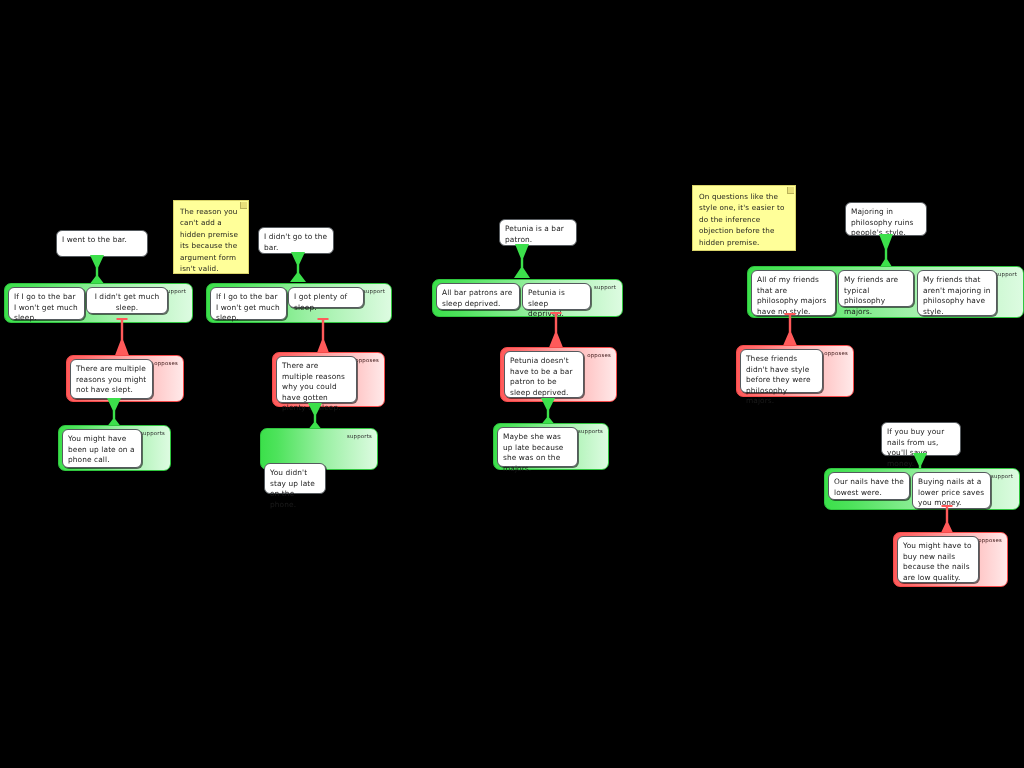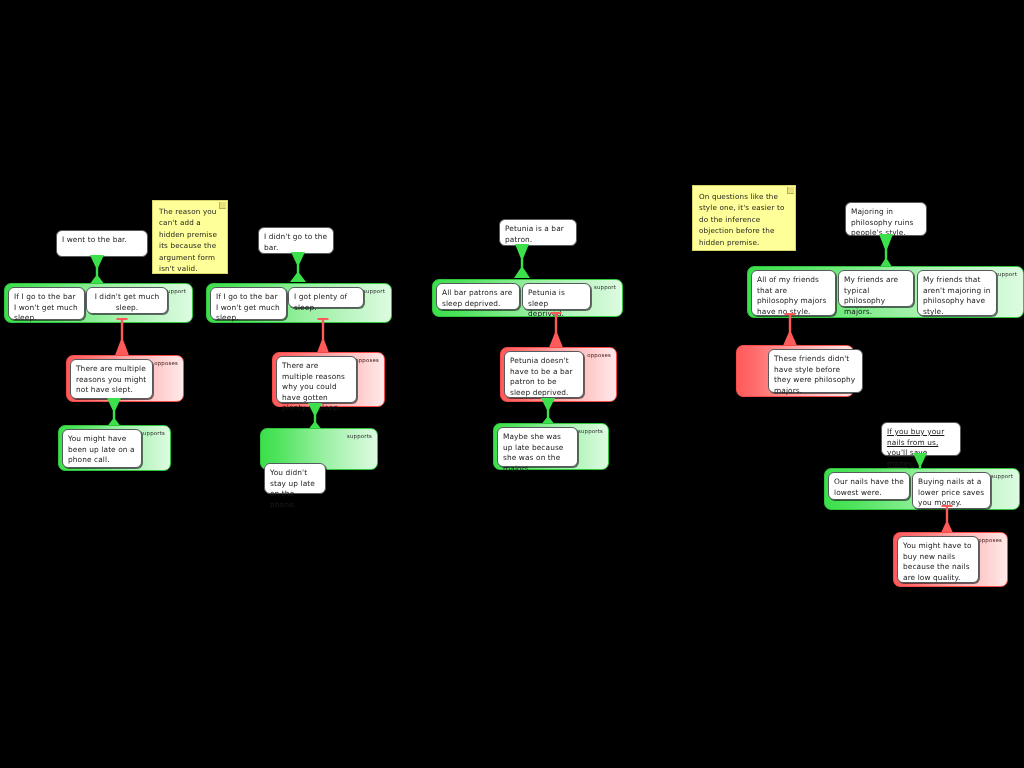--- a/index.html
+++ b/index.html
@@ -182,37 +182,37 @@
     <div class="box" style="left: 917px; top: 270px; width: 80px; height: 46px;">My friends that aren't majoring in philosophy have style.</div>
     <div class="conn" style="left: 773px; top: 313px; width: 34px; height: 35px;">
       <svg width="34" height="35" viewBox="0 0 34 35">
       <path d="M 15.8 0 L 15.8 19.25 L 9 35 L 25 35 L 18.2 19.25 L 18.2 0 Z" fill="#ff5a5a"></path>
         <rect x="11.5" y="0" width="11" height="2" fill="#ff5a5a"></rect>
       </svg>
     </div>
     <div class="band oppose" style="left: 736px; top: 345px; width: 118px; height: 52px;">
       <span class="band-label" style="right: 5px;">opposes</span>
     </div>
-    <div class="box" style="left: 768px; top: 349px; width: 95px; height: 44px; border-radius: 6px;">These friends didn't have style before they were philosophy majors.</div>
-    <div class="box claim" style="left: 881px; top: 422px; width: 80px; height: 34px; text-decoration: underline;">If you buy your nails from us, you'll save money.</div>
+    <div class="box" style="left: 740px; top: 349px; width: 83px; height: 44px; border-radius: 6px;">These friends didn't have style before they were philosophy majors.</div>
+    <div class="box claim" style="left: 881px; top: 422px; width: 80px; height: 34px;">If you buy your nails from us, you'll save money.</div>
     <div class="conn" style="left: 903px; top: 453px; width: 34px; height: 30px;">
       <svg width="34" height="30" viewBox="0 0 34 30">
       <path d="M 10 0 L 15.8 12.6 L 15.8 21 L 9 30 L 25 30 L 18.2 21 L 18.2 12.6 L 24 0 Z" fill="#3ce04b"></path>
       </svg>
     </div>
     <div class="band support" style="left: 824px; top: 468px; width: 196px; height: 42px;">
       <span class="band-label" style="right: 6px;">support</span>
     </div>
     <div class="box" style="left: 828px; top: 472px; width: 82px; height: 28px;">Our nails have the lowest were.</div>
     <div class="box" style="left: 912px; top: 472px; width: 79px; height: 37px;">Buying nails at a lower price saves you money.</div>
     <div class="conn" style="left: 930px; top: 505px; width: 34px; height: 32px;">
       <svg width="34" height="32" viewBox="0 0 34 32">
       <path d="M 15.8 0 L 15.8 17.6 L 9 32 L 25 32 L 18.2 17.6 L 18.2 0 Z" fill="#ff5a5a"></path>
         <rect x="11.5" y="0" width="11" height="2" fill="#ff5a5a"></rect>
       </svg>
     </div>
     <div class="band oppose" style="left: 893px; top: 532px; width: 115px; height: 55px;">
       <span class="band-label" style="right: 5px;">opposes</span>
     </div>
     <div class="box" style="left: 897px; top: 536px; width: 82px; height: 47px;">You might have to buy new nails because the nails are low quality.</div>
-    <div class="note" style="left: 152px; top: 200px; width: 76px; height: 74px;"><div class="fold"></div><span>The reason you can't add a hidden premise its because the argument form isn't valid.</span></div>
+    <div class="note" style="left: 173px; top: 200px; width: 76px; height: 74px;"><div class="fold"></div><span>The reason you can't add a hidden premise its because the argument form isn't valid.</span></div>
     <div class="note" style="left: 692px; top: 185px; width: 104px; height: 66px;"><div class="fold"></div><span>On questions like the style one, it's easier to do the inference objection before the hidden premise.</span></div>
   </div>
 
 </body></html>

